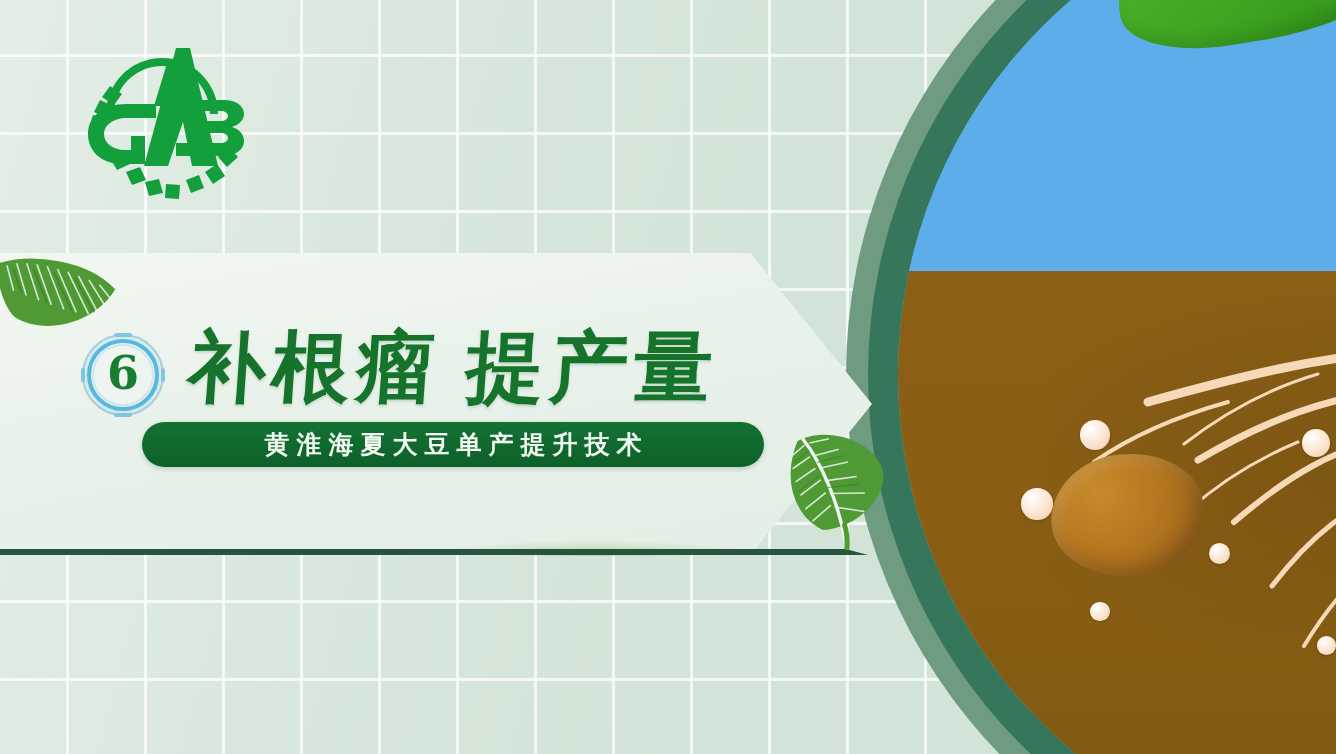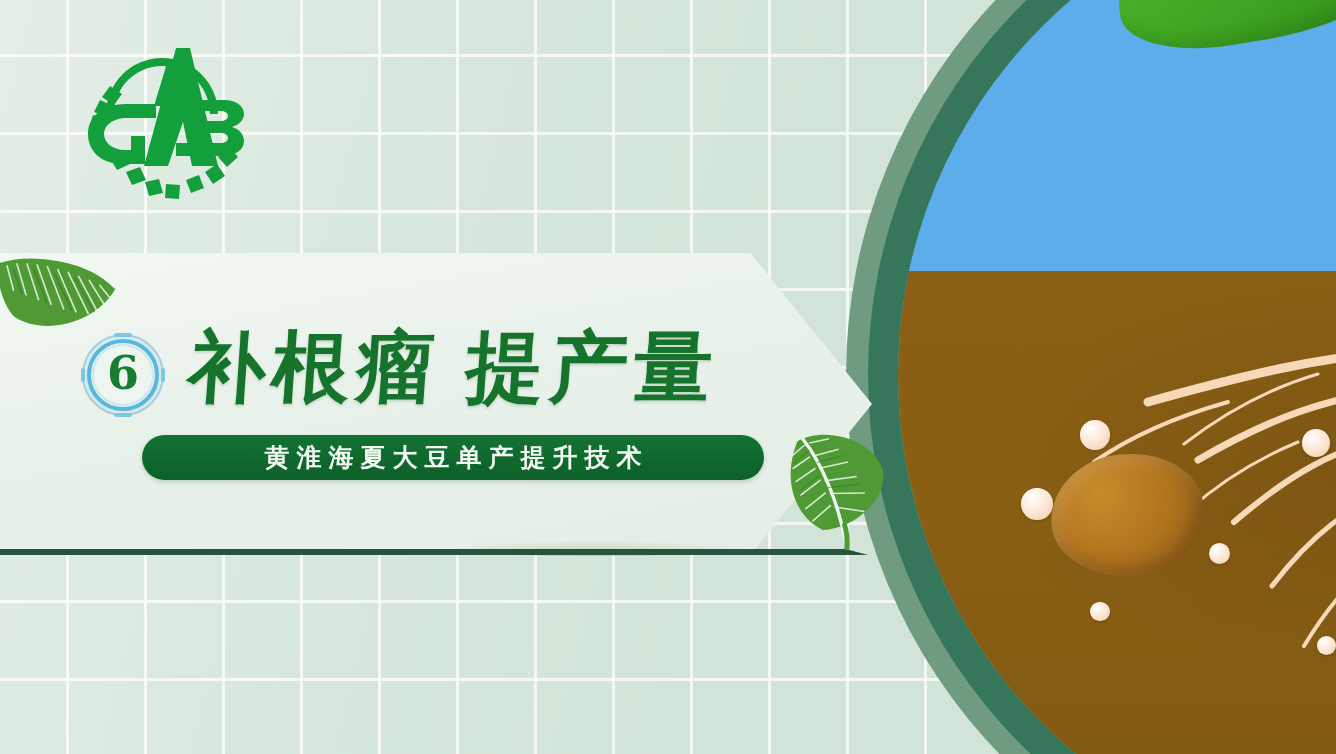--- a/index.html
+++ b/index.html
@@ -131,21 +131,21 @@
     font-family:"DejaVu Sans","Liberation Sans",sans-serif;
     font-size:78px; font-weight:700; color:#15732c;
     letter-spacing:6px; white-space:nowrap;
     text-shadow:0 2px 3px rgba(20,90,40,.18);
     transform:skewX(-4deg);
   }
   .headline .gap{ display:inline-block; width:26px; }
 
   
   .subtitle-bar{
-    position:absolute; left:142px; top:435px; width:622px; height:45px;
+    position:absolute; left:142px; top:422px; width:622px; height:45px;
     background:linear-gradient(180deg,#137233 0%, #0d6029 100%);
     border-radius:23px;
     display:flex; align-items:center; justify-content:center;
     box-shadow:0 2px 5px rgba(20,80,40,.22);
   }
   .subtitle-bar span{
     font-family:"DejaVu Sans","Liberation Sans",sans-serif;
     font-size:25px; font-weight:700; color:#f1f7f1; letter-spacing:7px;
     padding-left:7px;
   }

